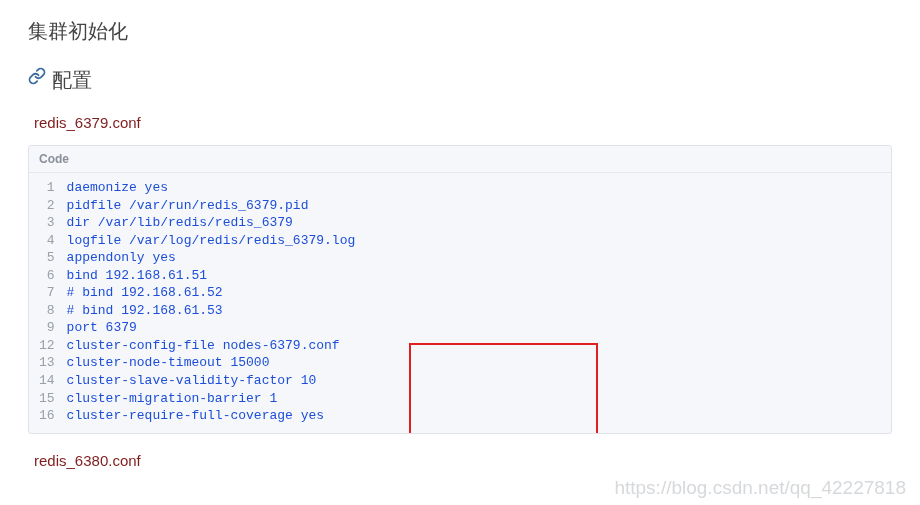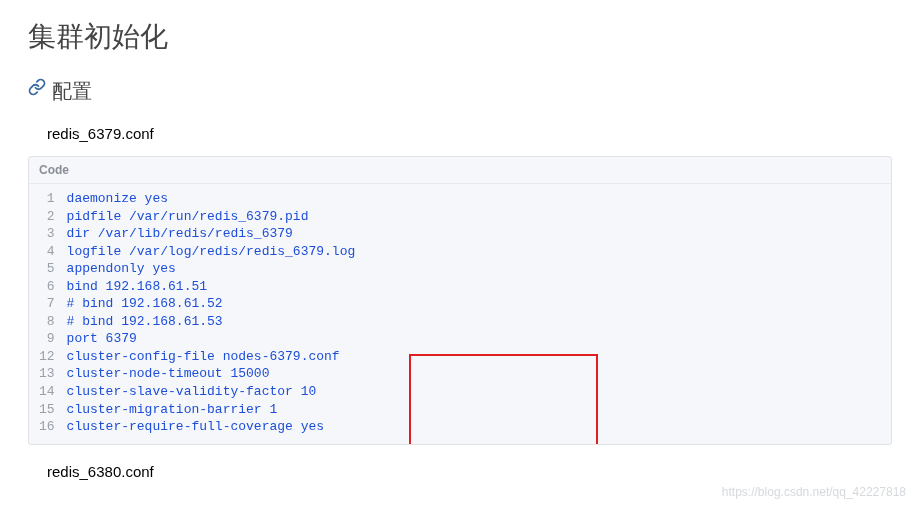--- a/index.html
+++ b/index.html
@@ -4,21 +4,21 @@
 <style>
   * { margin: 0; padding: 0; box-sizing: border-box; }
   body {
     font-family: -apple-system, BlinkMacSystemFont, "Segoe UI", "PingFang SC", "Microsoft YaHei", sans-serif;
     background: #ffffff;
     color: #333;
     width: 920px;
     padding: 12px 28px 12px 28px;
   }
   .page-title {
-    font-size: 28px;
+    font-size: 20px;
     font-weight: 400;
     color: #444;
     margin-bottom: 22px;
     margin-top: 6px;
     font-family: Liberation Serif, serif;
   }
   .section-heading {
     display: flex;
     align-items: flex-start;
     gap: 6px;
@@ -29,22 +29,22 @@
     font-size: 18px;
     display: inline-block;
   }
   .section-heading-text {
     font-size: 20px;
     color: #444;
     font-weight: 400;
   }
   .filename {
     font-size: 15px;
-    color: #000000;
-    margin: 10px 0 14px 19px;
+    color: #7f1d1d;
+    margin: 10px 0 14px 6px;
   }
   .code-block {
     background: #f5f7fa;
     border: 1px solid #dfe3e8;
     border-radius: 3px;
     overflow: hidden;
     margin-bottom: 18px;
     position: relative;
   }
   .code-header {
@@ -83,21 +83,21 @@
     left: 380px;
     top: 197px;
     width: 189px;
     height: 98px;
   }
   .watermark {
     position: absolute;
     bottom: 6px;
     right: 14px;
     color: #d6d9dc;
-    font-size: 12px;
+    font-size: 19px;
     font-family: sans-serif;
   }
 </style>
 </head>
 <body>
 
 <h1 class="page-title">集群初始化</h1>
 
 <div class="section-heading">
   <span class="link-icon">

